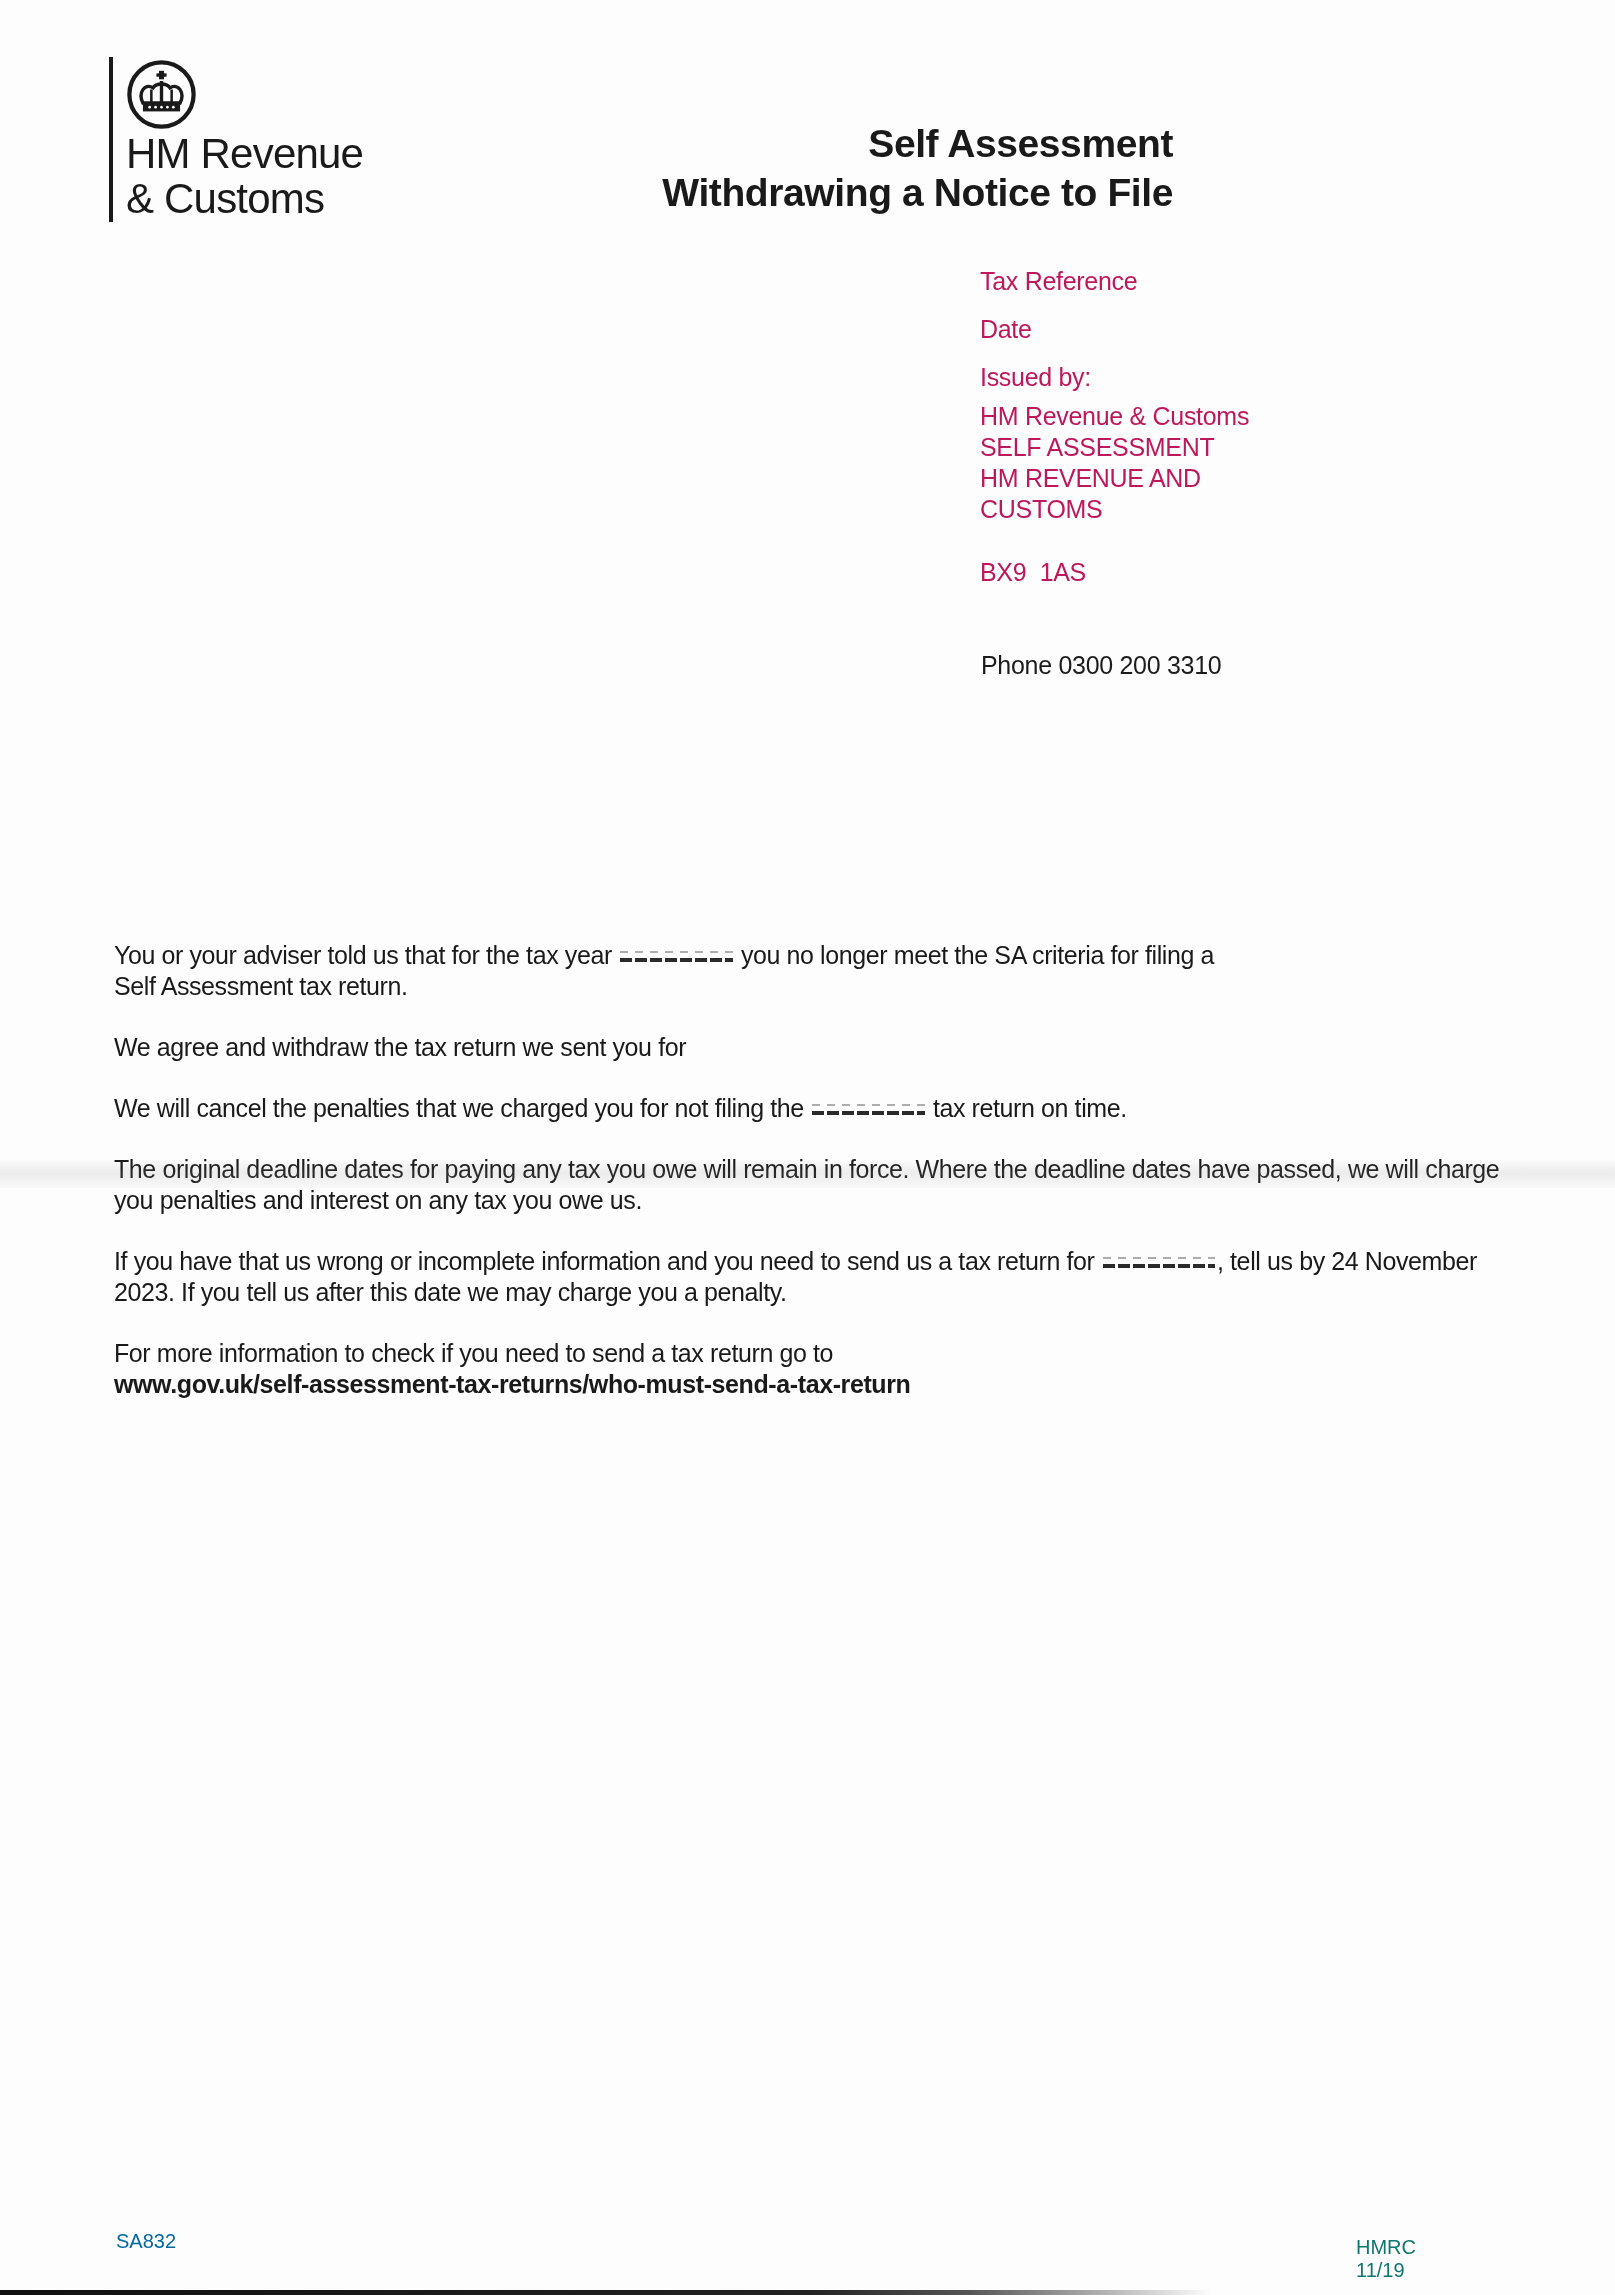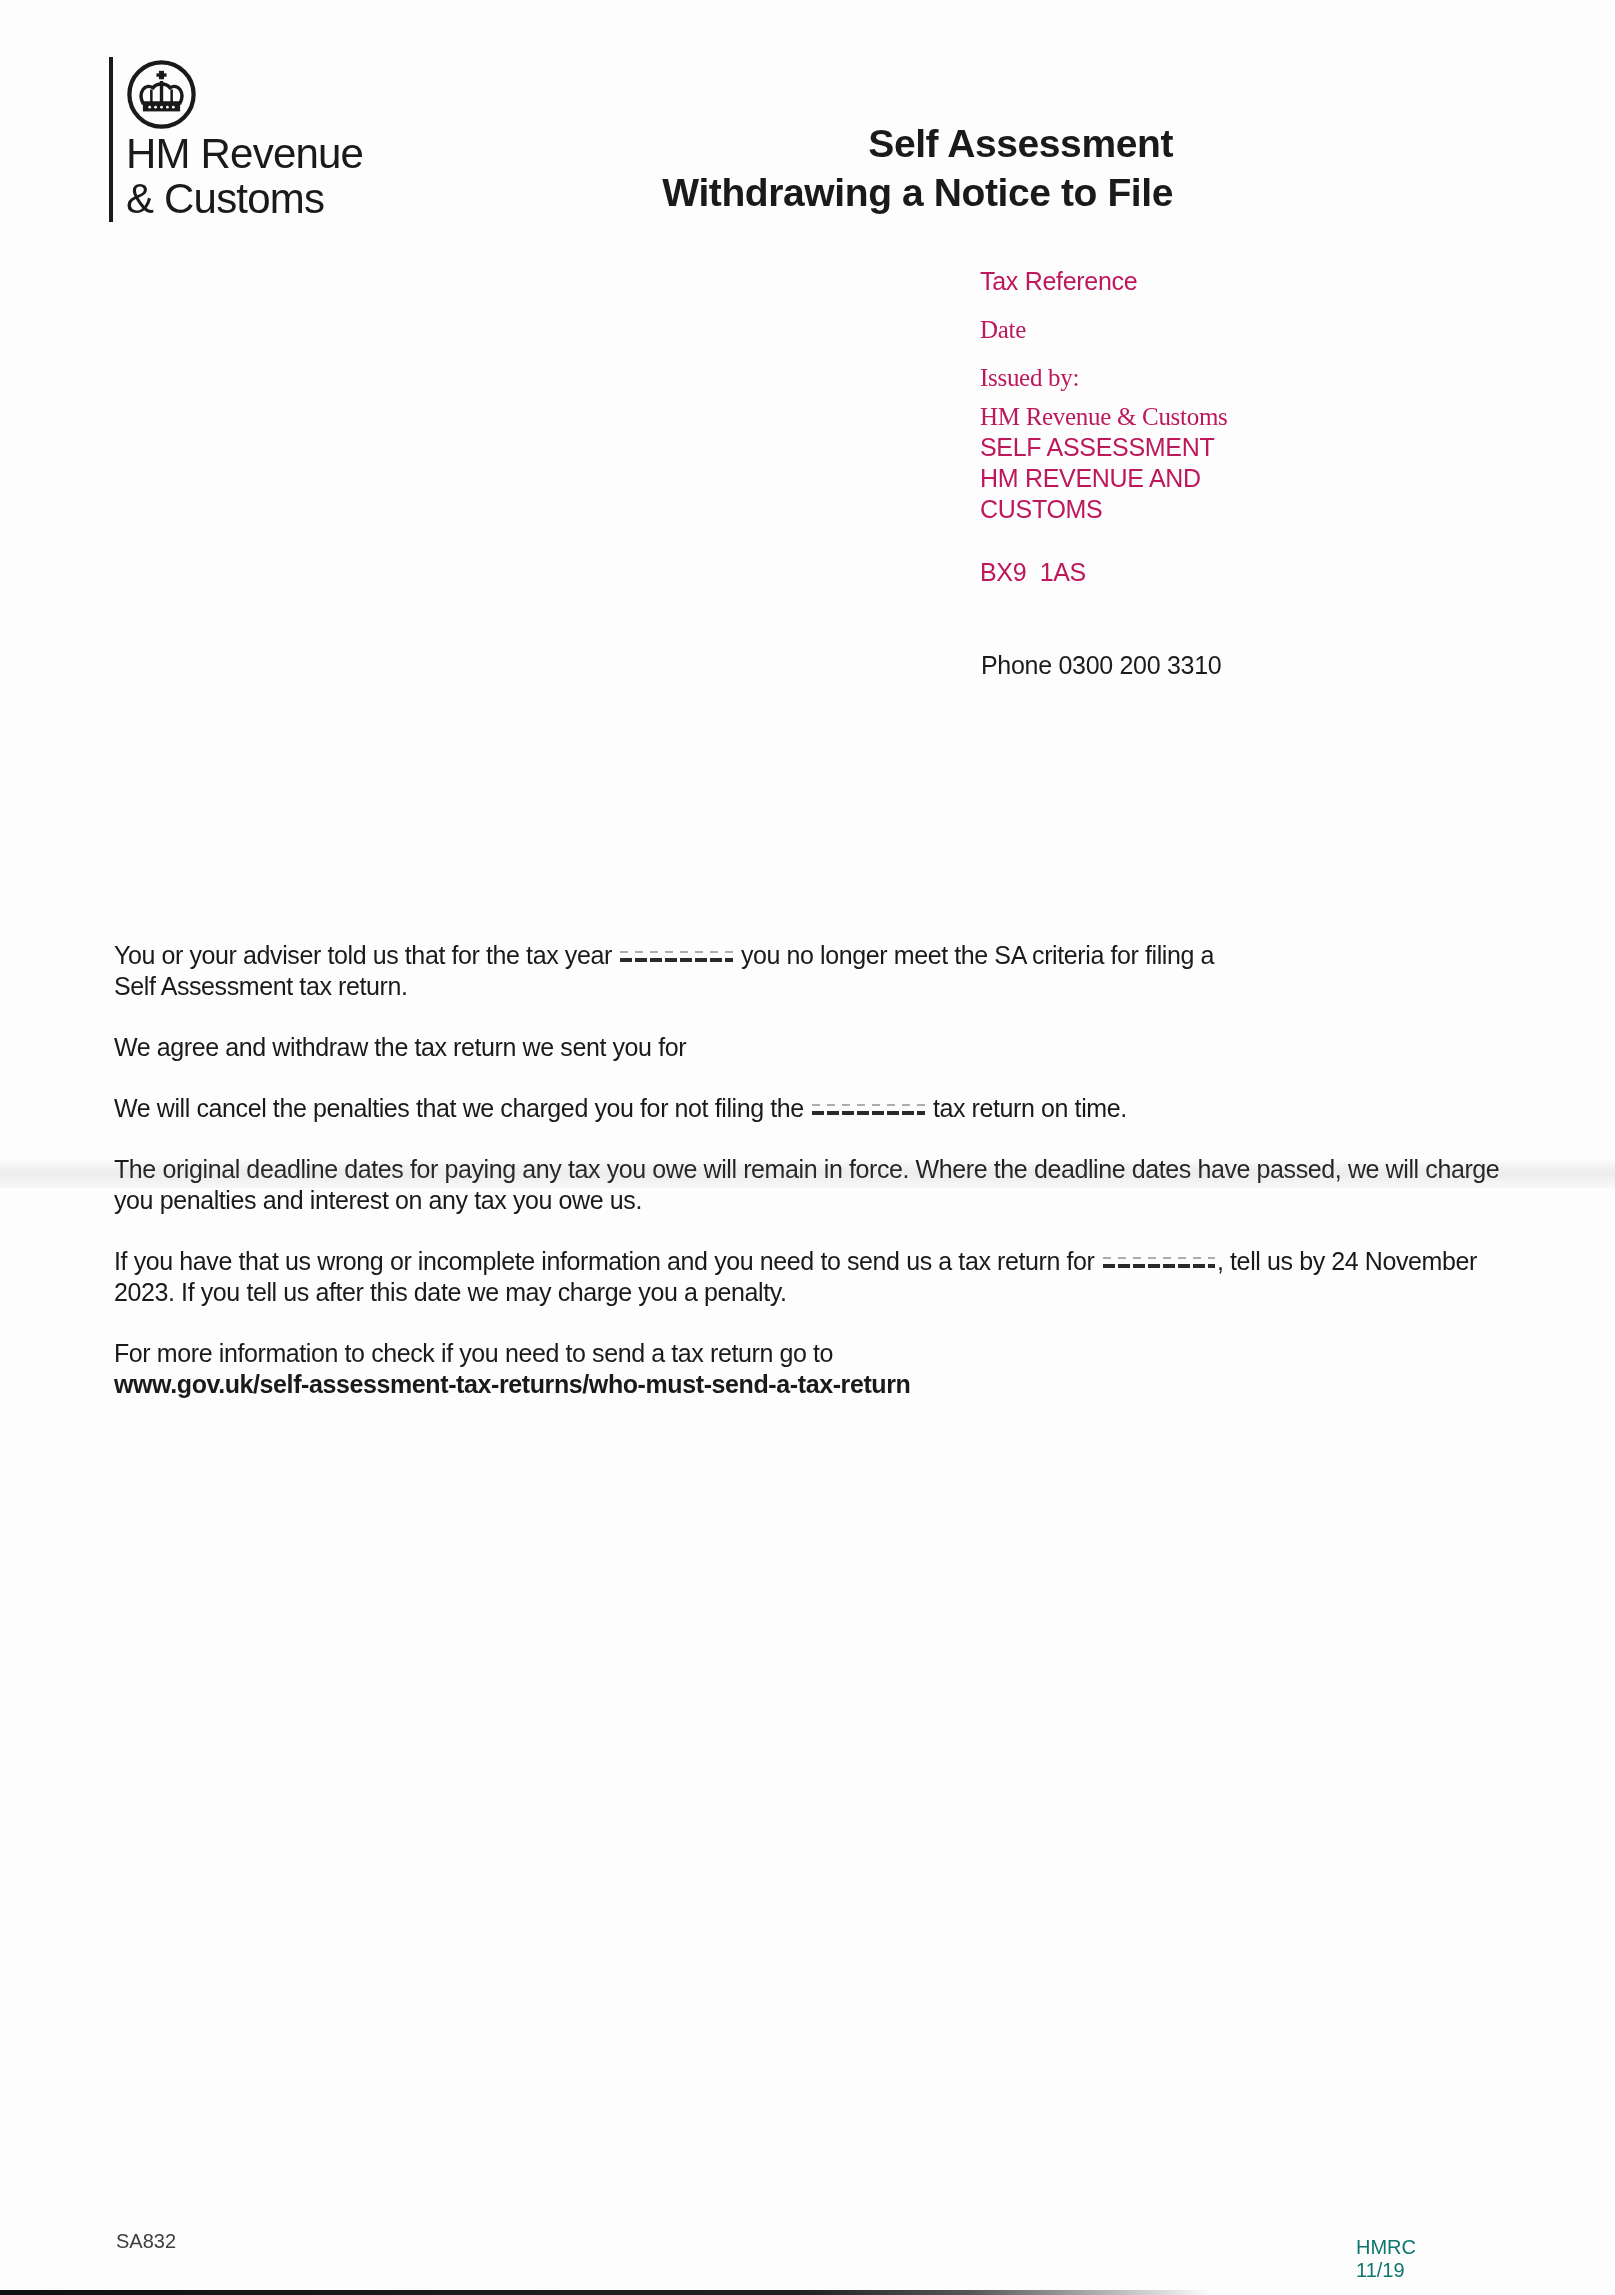--- a/index.html
+++ b/index.html
@@ -67,21 +67,21 @@
     
     .addr {
       position: absolute;
       left: 980px;
       top: 266px;
       font-size: 25px;
       color: #be185d;
       letter-spacing: -0.3px;
     }
     .addr .line { display: block; line-height: 31px; }
-    .addr .gap-s { margin-top: 17px; font-family: Liberation Serif, serif; }
+    .addr .gap-s { margin-top: 17px; }
 
     .phone {
       position: absolute;
       left: 981px;
       top: 651px;
       font-size: 25px;
       letter-spacing: -0.3px;
     }
 
     
@@ -137,21 +137,21 @@
       background: linear-gradient(180deg, rgba(0,0,0,0) 0%, rgba(120,120,120,0.10) 35%, rgba(150,150,150,0.16) 50%, rgba(0,0,0,0.02) 100%);
       pointer-events: none;
     }
 
     
     .footer-left {
       position: absolute;
       left: 116px;
       top: 2230px;
       font-size: 20px;
-      color: #404040;
+      color: #0369a1;
     }
     .footer-right {
       position: absolute;
       left: 1356px;
       top: 2236px;
       font-size: 20px;
       color: #0f766e;
     }
     .scan-edge {
       position: absolute;

